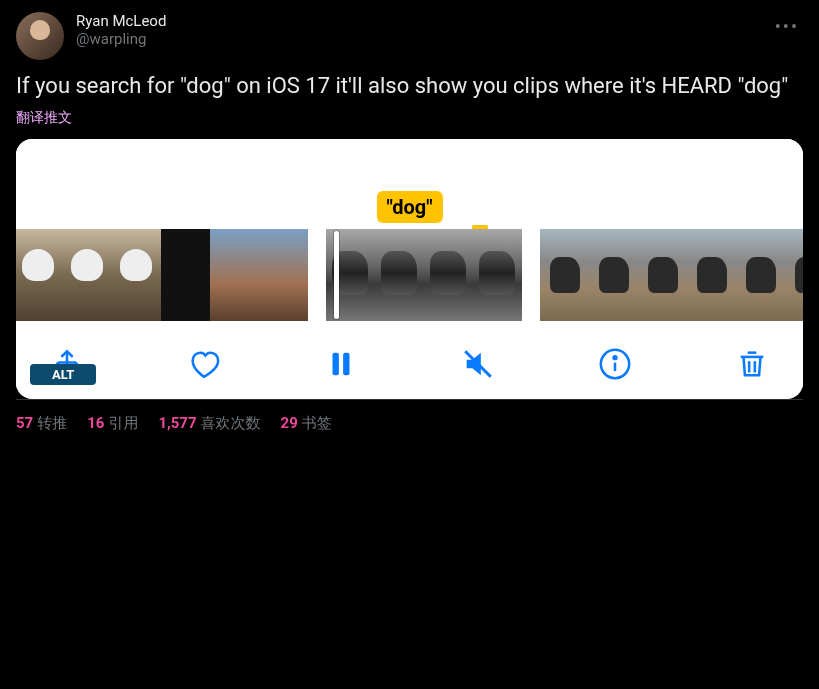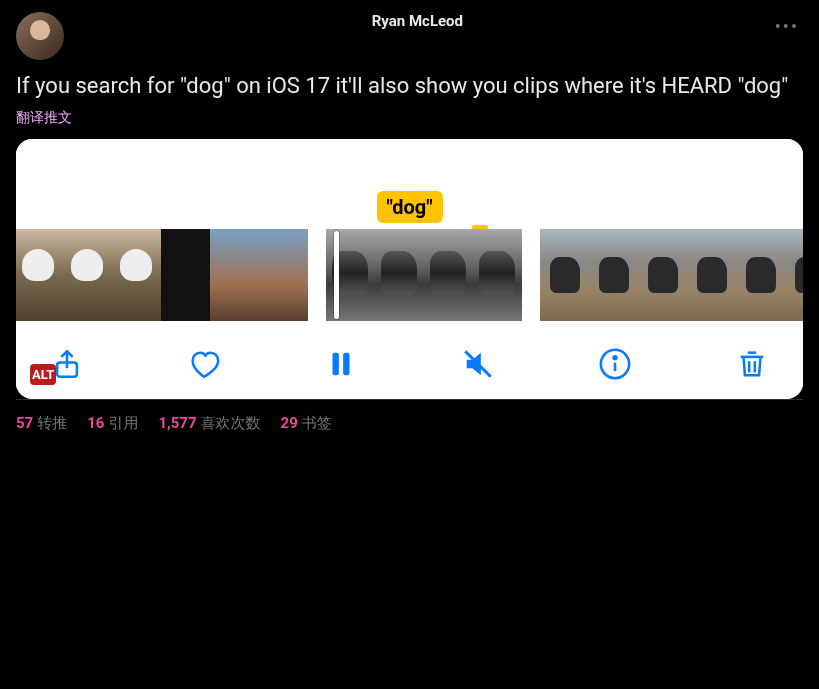--- a/index.html
+++ b/index.html
@@ -32,24 +32,23 @@
   .avatar::after {
     content: "";
     position: absolute;
     top: 8px; left: 14px;
     width: 20px; height: 20px;
     background: #d9b89a;
     border-radius: 50% 50% 45% 45%;
   }
   .user-info { flex: 1; min-width: 0; }
   .display-name {
-    font-weight: 700;
+    font-weight: 400;
     font-size: 15px;
     color: #e7e9ea;
-    text-align: center;
   }
   .handle {
     font-size: 15px;
     color: #71767b;
   }
   .more-btn {
     color: #71767b;
     font-size: 18px;
     letter-spacing: 2px;
     cursor: pointer;
@@ -151,25 +150,25 @@
     align-items: center;
     padding: 18px 34px 8px;
     background: #fff;
   }
   .ios-toolbar svg { width: 34px; height: 34px; }
   .ios-btn { color: #0a7aff; cursor: pointer; display:flex; align-items:center; justify-content:center; }
   .alt-badge {
     position: absolute;
     left: 14px;
     bottom: 14px;
-    background: #b91c1c;
+    background: #0c4a6e;
     color: #fff;
     font-weight: 700;
     font-size: 13px;
-    padding: 3px 2px;
+    padding: 3px 22px;
     border-radius: 4px;
   }
   .meta-line {
     margin-top: 14px;
     color: #71767b;
     font-size: 15px;
     padding-bottom: 14px;
   }
   .meta-line .views-count { color: #e7e9ea; font-weight: 700; }
   .divider { border-top: 1px solid #2f3336; }
@@ -183,20 +182,21 @@
   .stats-row .stat .num { color: #ec4899; font-weight: 700; margin-right: 4px; }
 </style>
 </head>
 <body>
 
 <div class="tweet">
   <div class="header">
     <div class="avatar"></div>
     <div class="user-info">
       <div class="display-name">Ryan McLeod</div>
+      <div class="handle">@warpling</div>
     </div>
     <div class="more-btn">•••</div>
   </div>
 
   <div class="tweet-text">If you search for "dog" on iOS 17 it'll also show you clips where it's HEARD "dog"</div>
   <span class="translate-link">翻译推文</span>
 
   <div class="media-card">
     <div class="media-inner">
       <div class="ios-top-white">

